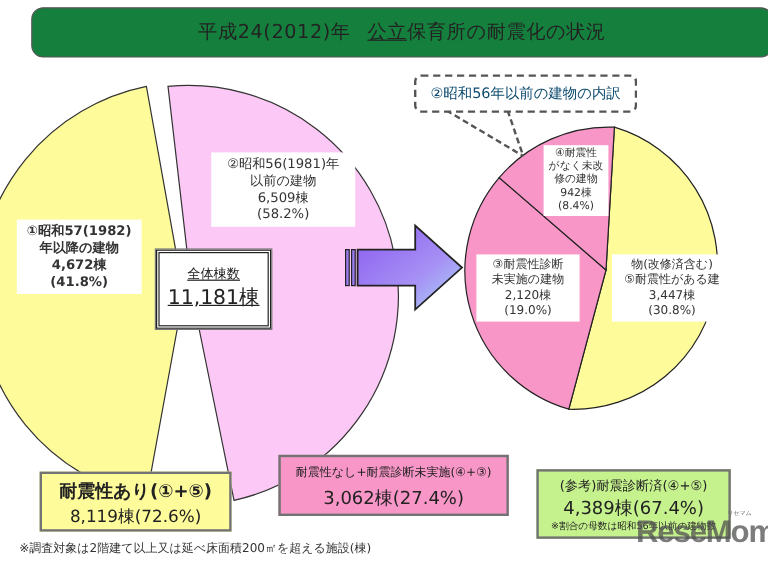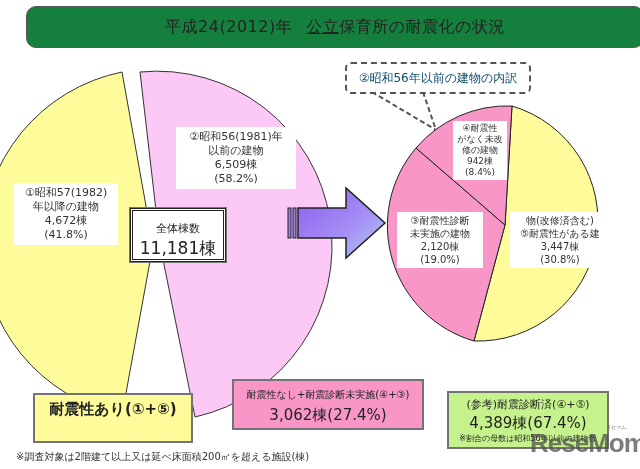--- a/index.html
+++ b/index.html
@@ -15,23 +15,23 @@
     display: flex; align-items: center; justify-content: center;
     font-size: 16px; color: #222; letter-spacing: 0.5px;
   }
   .title-box .u { text-decoration: underline; }
   svg.main { position: absolute; left: 0; top: 0; }
   .label {
     position: absolute; background: #ffffff; text-align: center;
     font-size: 11px; line-height: 14px; color: #333;
   }
   .total-box {
-    position: absolute; left: 130px; top: 208px; width: 96px; height: 54px;
+    position: absolute; left: 130px; top: 208px; width: 96px; height: 66px;
     background: #fff; border: 3px double #222; outline: 1px solid #777;
-    text-align: center; box-sizing: border-box; padding-top: 10px;
+    text-align: center; box-sizing: border-box; padding-top: 10px; text-decoration: underline;
   }
   .total-box .t1 { font-size: 11px; line-height: 16px; }
   .total-box .t2 { font-size: 17px; line-height: 22px; }
   .callout {
     position: absolute; left: 345px; top: 62px; width: 182px; height: 28px;
     border: 2px dashed #555; border-radius: 6px; background: #fff;
     display: flex; align-items: center; justify-content: center;
     font-size: 12px; color: #0c4a6e;
   }
   .sum-box {
@@ -97,21 +97,21 @@
 
     <path d="M 505 225 L 416 148 A 120 120 0 0 1 512 106 Z" fill="#f896c8" stroke="#222" stroke-width="1"></path>
   </g>
 
   <g stroke="#555" stroke-width="2" stroke-dasharray="5,3" fill="none">
     <line x1="372" y1="92" x2="436" y2="130"></line>
     <line x1="423" y1="92" x2="436" y2="130"></line>
   </g>
 </svg>
 
-<div class="label" style="left:14px; top:183px; width:104px; padding:3px 0;">
+<div class="label" style="left:14px; top:183px; width:104px; padding:3px 0;font-weight:bold;">
   <div>①昭和57(1982)</div>
   <div>年以降の建物</div>
   <div>4,672棟</div>
   <div>(41.8%)</div>
 </div>
 
 <div class="label" style="left:176px; top:127px; width:120px; padding:3px 0;">
   <div>②昭和56(1981)年</div>
   <div>以前の建物</div>
   <div>6,509棟</div>
@@ -142,20 +142,21 @@
 
 <div class="label" style="left:510px; top:212px; width:100px; font-size:10px; line-height:13px; padding:2px 0;">
   <div>物(改修済含む)</div>
   <div>⑤耐震性がある建</div>
   <div>3,447棟</div>
   <div>(30.8%)</div>
 </div>
 
 <div class="sum-box sum1">
   <div class="a">耐震性あり(①+⑤)</div>
+  <div class="b">8,119棟(72.6%)</div>
 </div>
 
 <div class="sum-box sum2">
   <div class="a">耐震性なし+耐震診断未実施(④+③)</div>
   <div class="b">3,062棟(27.4%)</div>
 </div>
 
 <div class="sum-box sum3">
   <div class="a">(参考)耐震診断済(④+⑤)</div>
   <div class="b">4,389棟(67.4%)</div>

